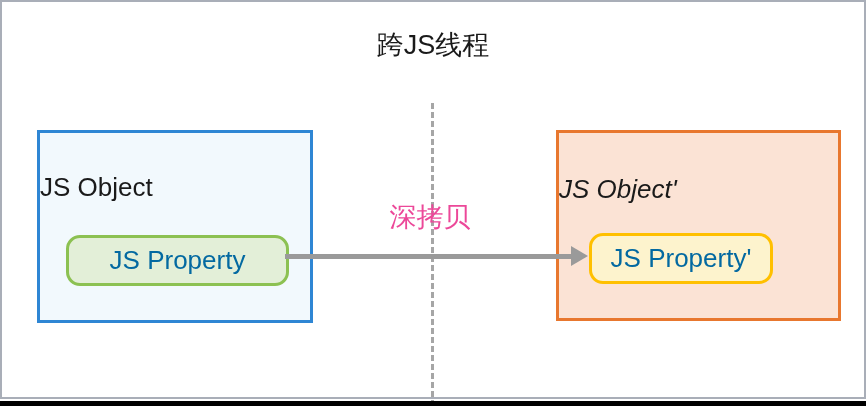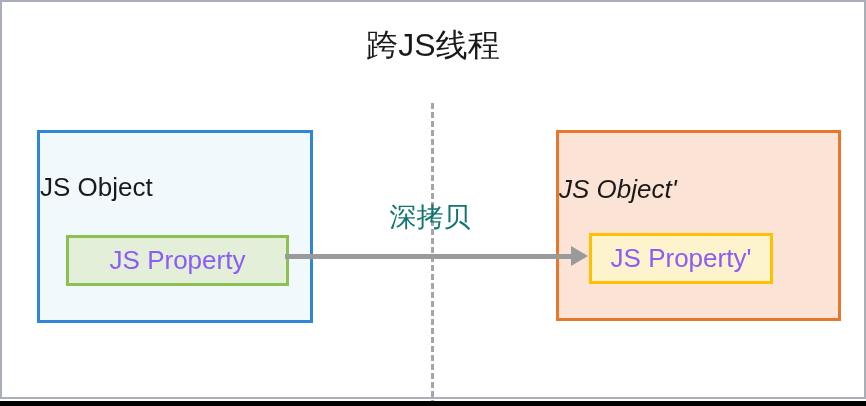--- a/index.html
+++ b/index.html
@@ -38,21 +38,21 @@
     height: 5px;
     background: #000000;
   }
   
   .diagram-title {
     position: absolute;
     left: 0px;
     top: 28px;
     width: 866px;
     text-align: center;
-    font-size: 32px;
+    font-size: 27px;
     line-height: 34px;
     color: #1a1a1a;
     white-space: nowrap;
   }
   
   .divider {
     position: absolute;
     left: 431px;
     top: 103px;
     width: 0px;
@@ -93,22 +93,23 @@
   .obj-box.right .obj-title { top: 40px; font-style: italic; }
 
   
   .prop-box {
     position: absolute;
     box-sizing: border-box;
     display: flex;
     align-items: center;
     justify-content: center;
     font-size: 26px;
-    color: #8b5cf6;
+    color: #0369a1;
     white-space: nowrap;
+    border-radius: 14px;
   }
   .prop-box.green {
     left: 26px;
     top: 102px;
     width: 223px;
     height: 51px;
     border: 3px solid #8cc152;
     background: #e3efd8;
   }
   .prop-box.yellow {
@@ -140,21 +141,21 @@
     border-left: 17px solid #9a9a9a;
   }
   .arrow-label {
     position: absolute;
     left: 330px;
     top: 200px;
     width: 200px;
     text-align: center;
     font-size: 27px;
     line-height: 34px;
-    color: #0f766e;
+    color: #ec4899;
     white-space: nowrap;
     font-family: Liberation Serif, serif;
   }
 </style>
 </head>
 <body>
 
 <div id="canvas">
 
   <div class="page-frame"></div>

